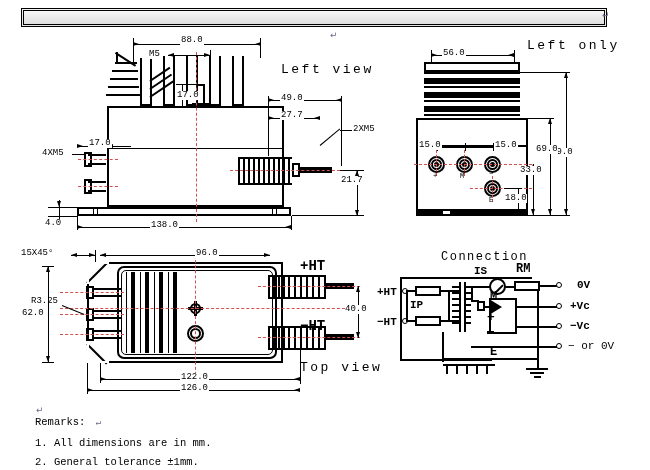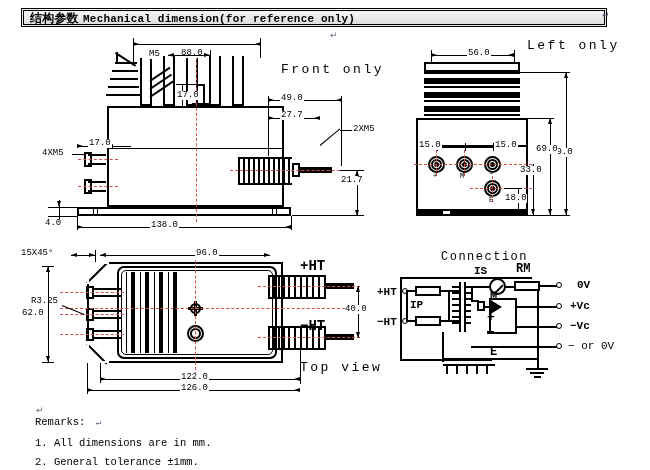--- a/index.html
+++ b/index.html
@@ -71,24 +71,20 @@
         background:#fff;box-sizing:border-box;}
   .meter{position:absolute;width:17px;height:17px;border:2px solid #000;border-radius:50%;background:#fff;box-sizing:border-box;}
 </style>
 </head>
 <body>
 
 <div class="root">
 
   <div class="hdr">
     <div class="hdr-in"></div>
-    <div class="hdr-txt">
-      <span class="hdr-cn">结构参数</span>
-      <span class="hdr-en">Mechanical dimension(for reference only)</span>
-    </div>
   </div>
   <span class="pilcrow" style="left:602px;top:10px">↵</span>
   <span class="pilcrow" style="left:330px;top:30px">↵</span>
 
   <div>
 
     <div>
       <div class="fill" style="left:115px;top:62px;width:22px;height:2px;transform:rotate(0deg)"></div>
       <div class="fill" style="left:112px;top:70px;width:26px;height:2px;"></div>
       <div class="fill" style="left:110px;top:78px;width:28px;height:2px;"></div>
@@ -173,21 +169,21 @@
     </div>
 
     <div class="clv" style="left:196px;top:52px;height:170px;"></div>
 
     <div>
       <div class="ln h" style="left:133px;top:44px;width:128px;"></div>
       <div class="ln v" style="left:133px;top:38px;height:24px;"></div>
       <div class="ln v" style="left:260px;top:38px;height:20px;"></div>
       <div class="ahR" style="left:133px;top:42px;"></div>
       <div class="ahL" style="left:255px;top:42px;"></div>
-      <div class="dim" style="left:180px;top:49px;">88.0</div>
+      <div class="dim" style="left:180px;top:36px;">88.0</div>
     </div>
 
     <div>
       <div class="ln h" style="left:168px;top:55px;width:42px;"></div>
       <div class="ahL" style="left:168px;top:53px;"></div>
       <div class="ahR" style="left:204px;top:53px;"></div>
       <div class="ln v" style="left:210px;top:50px;height:10px;"></div>
       <div class="dim" style="left:148px;top:50px;">M5</div>
     </div>
 
@@ -250,21 +246,21 @@
 
     <div>
       <div class="ln h" style="left:77px;top:227px;width:214px;"></div>
       <div class="ahR" style="left:77px;top:225px;"></div>
       <div class="ahL" style="left:285px;top:225px;"></div>
       <div class="ln v" style="left:77px;top:216px;height:14px;"></div>
       <div class="ln v" style="left:291px;top:216px;height:14px;"></div>
       <div class="dim" style="left:150px;top:221px;">138.0</div>
     </div>
 
-    <div class="lbl" style="left:281px;top:62px;">Front only</div>
+    <div class="lbl" style="left:281px;top:62px;">Left view</div>
   </div>
 
   <div>
 
     <div class="box2" style="left:424px;top:62px;width:96px;height:10px;"></div>
     <div class="fill" style="left:424px;top:78px;width:96px;height:6px;"></div>
     <div class="fill" style="left:424px;top:92px;width:96px;height:6px;"></div>
     <div class="fill" style="left:424px;top:106px;width:96px;height:6px;"></div>
     <div class="ln h2" style="left:424px;top:72px;width:96px;"></div>
     <div class="ln h2" style="left:424px;top:86px;width:96px;"></div>
@@ -306,21 +302,21 @@
     </div>
     <div class="cl" style="left:414px;top:164px;width:118px;"></div>
     <div class="cl" style="left:470px;top:188px;width:62px;"></div>
 
     <div>
       <div class="ln h" style="left:431px;top:55px;width:83px;"></div>
       <div class="ahR" style="left:431px;top:53px;"></div>
       <div class="ahL" style="left:508px;top:53px;"></div>
       <div class="ln v" style="left:431px;top:50px;height:14px;"></div>
       <div class="ln v" style="left:514px;top:50px;height:14px;"></div>
-      <div class="dim" style="left:467px;top:49px;">56.0</div>
+      <div class="dim" style="left:442px;top:49px;">56.0</div>
     </div>
 
     <div>
       <div class="ln h" style="left:424px;top:147px;width:78px;"></div>
       <div class="ln v" style="left:437px;top:143px;height:8px;"></div>
       <div class="ln v" style="left:465px;top:143px;height:8px;"></div>
       <div class="ln v" style="left:493px;top:143px;height:8px;"></div>
       <div class="ahR" style="left:424px;top:145px;"></div>
       <div class="ahL" style="left:496px;top:145px;"></div>
       <div class="dim" style="left:418px;top:141px;">15.0</div>

